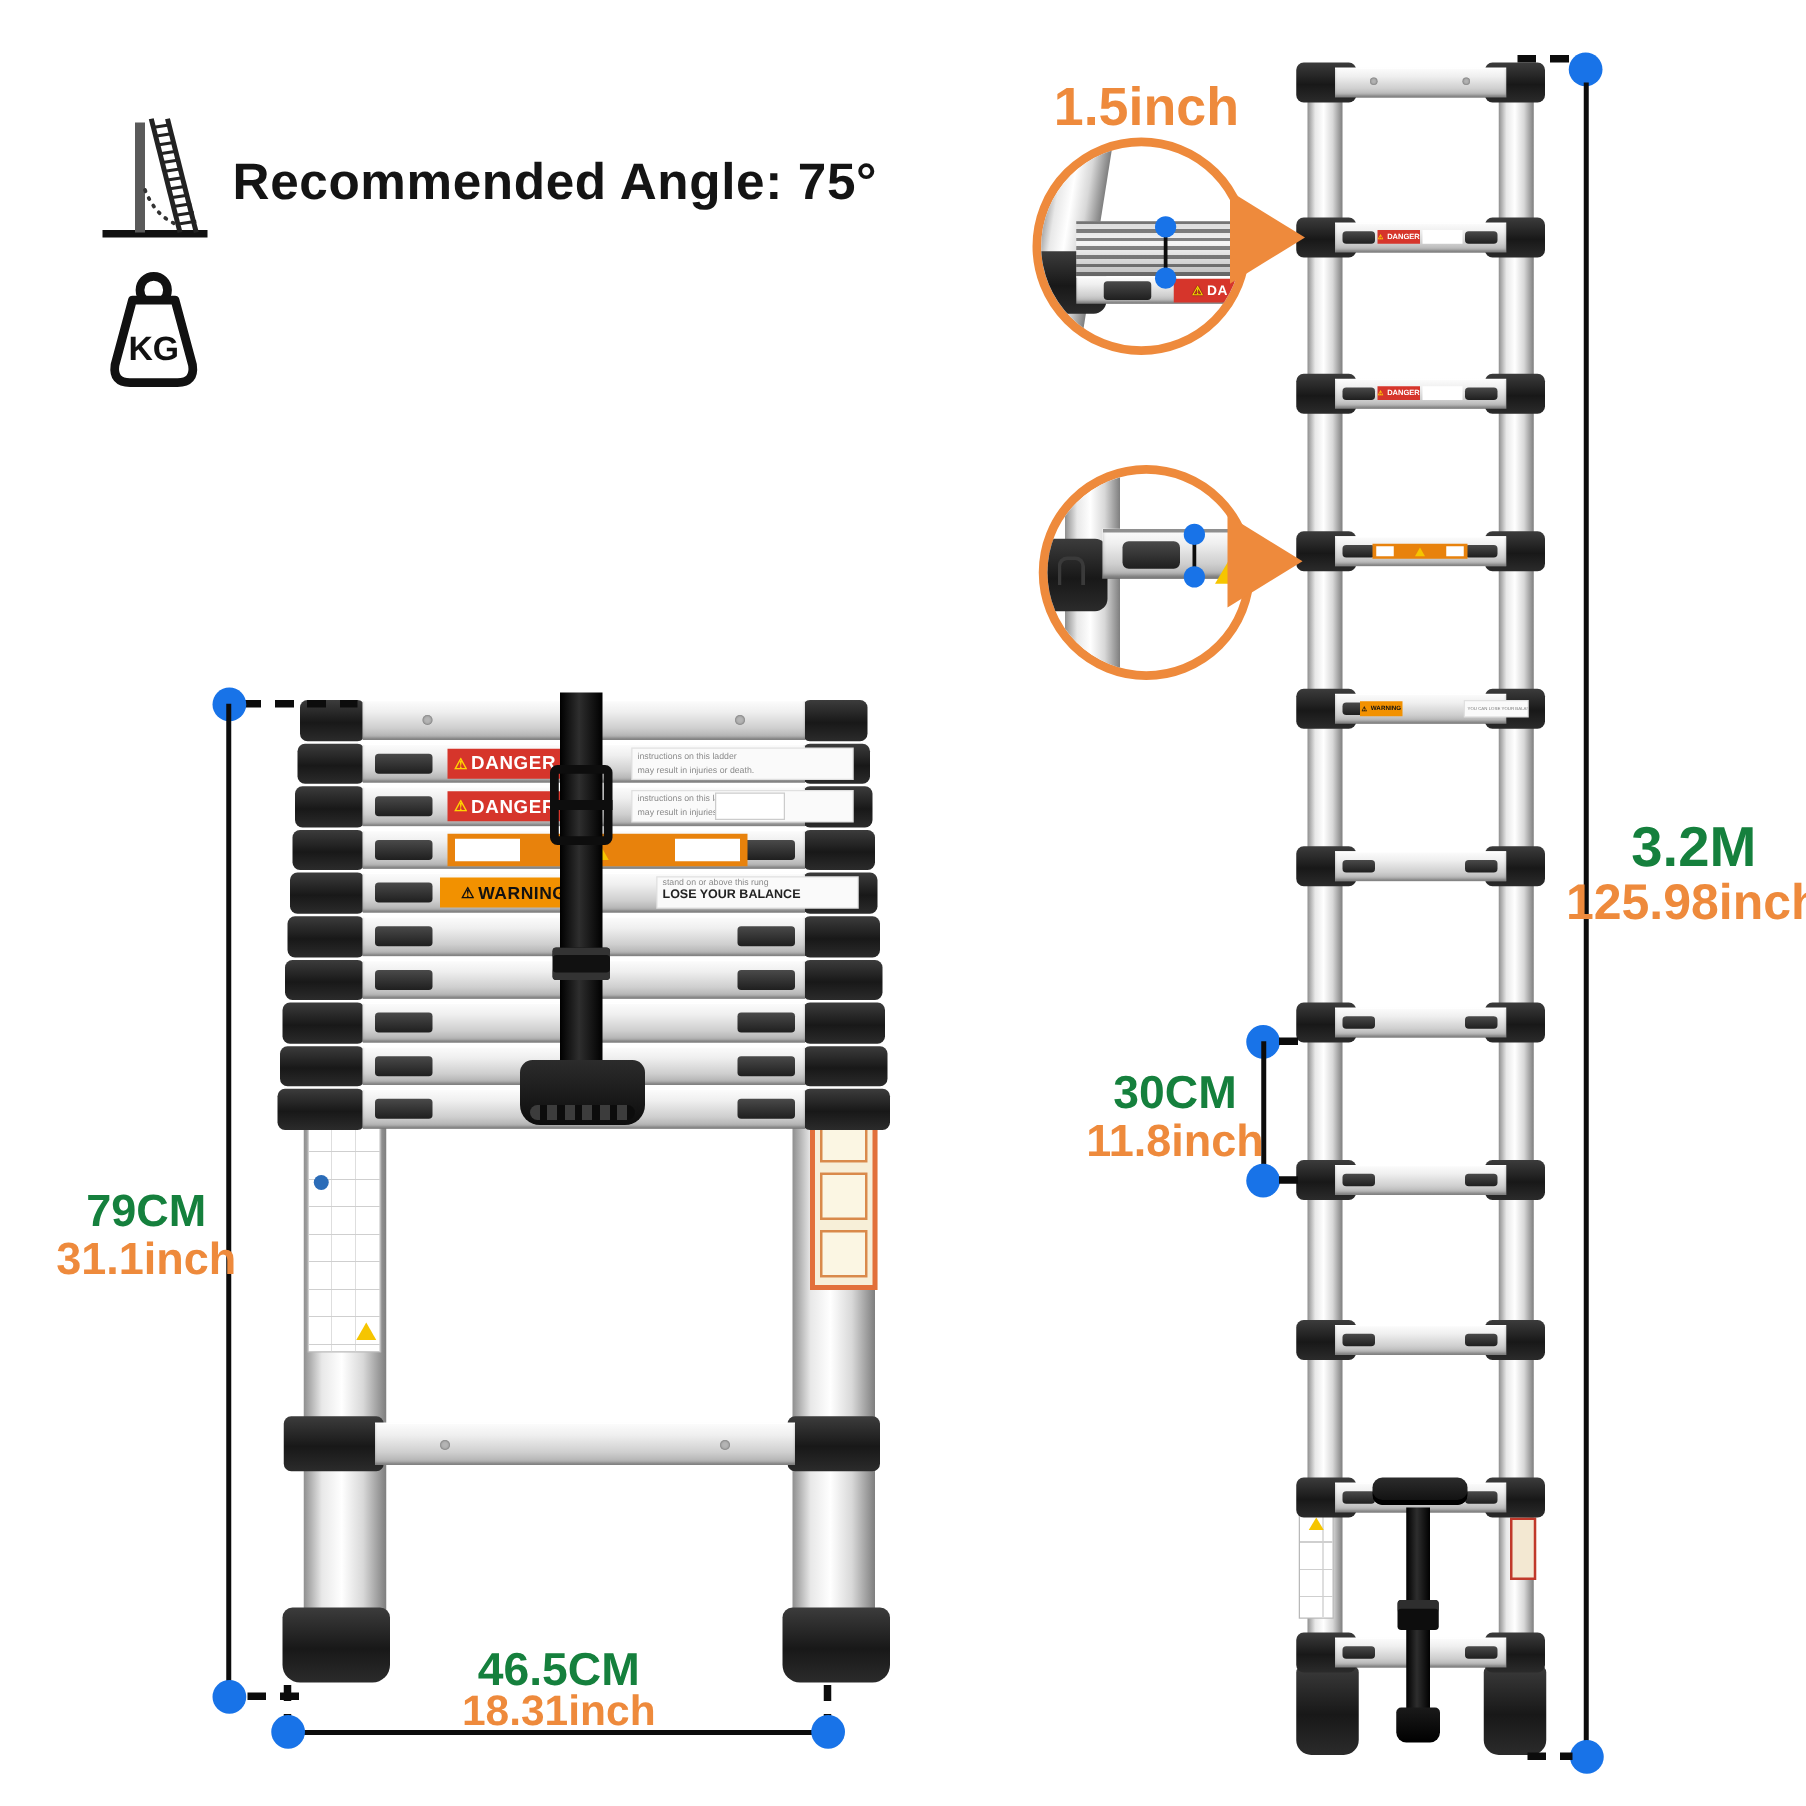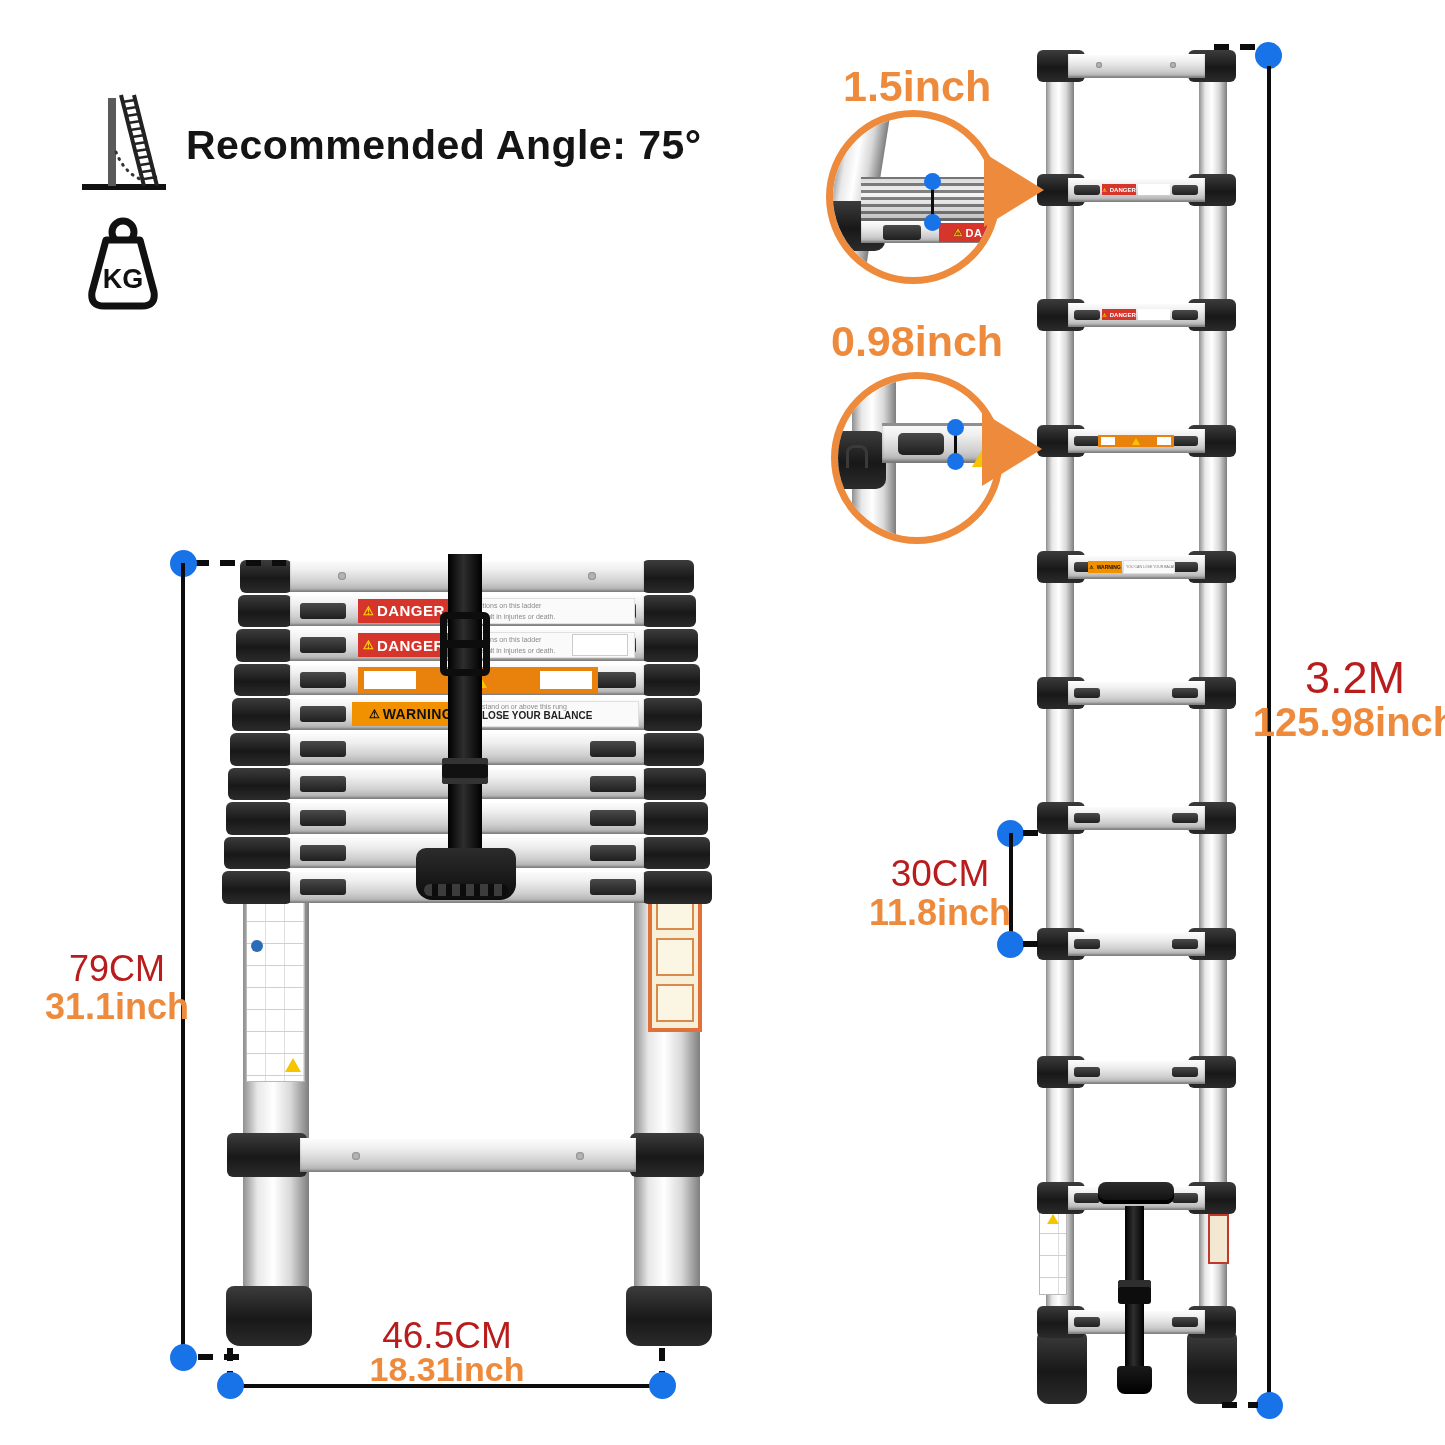--- a/index.html
+++ b/index.html
@@ -7,33 +7,33 @@
           font-family:"Liberation Sans",sans-serif;}
   .abs{position:absolute;}
   
   .spec-label{position:absolute;font-size:41px;font-weight:600;color:#141414;letter-spacing:.5px;white-space:nowrap;}
   
   .dot{position:absolute;width:27px;height:27px;border-radius:50%;background:#1873E8;}
   .vline{position:absolute;width:4px;background:#0c0c0c;}
   .hline{position:absolute;height:4px;background:#0c0c0c;}
   .hdash{position:absolute;height:6px;background:repeating-linear-gradient(90deg,#0c0c0c 0 15px,transparent 15px 26px);}
   .vdash{position:absolute;width:6px;background:repeating-linear-gradient(180deg,#0c0c0c 0 13px,transparent 13px 23px);}
-  .dim-cm{position:absolute;font-weight:400;color:#b91c1c;white-space:nowrap;text-align:center;transform:translateX(-50%);}
+  .dim-cm{position:absolute;font-weight:700;color:#15803d;white-space:nowrap;text-align:center;transform:translateX(-50%);}
   .dim-in{position:absolute;font-weight:700;color:#EE8A3C;white-space:nowrap;text-align:center;transform:translateX(-50%);}
   
   .bar-metal{background:linear-gradient(180deg,#fdfdfd 0%,#efefef 30%,#cfcfcf 70%,#a8a8a8 100%);
              box-shadow:inset 0 1px 0 #fff, inset 0 -2px 2px rgba(0,0,0,.25);}
   .tube{background:linear-gradient(90deg,#8f8f8f 0%,#e8e8e8 22%,#ffffff 46%,#d8d8d8 72%,#7e7e7e 100%);}
   .cap{background:linear-gradient(180deg,#3c3c3c,#181818 55%,#2b2b2b);border-radius:6px;}
   .latch{background:linear-gradient(180deg,#4a4a4a,#1f1f1f);border-radius:3px;}
   .screw{position:absolute;width:8px;height:8px;border-radius:50%;background:#b5b5b5;box-shadow:inset 0 0 2px #555;}
   .danger-box{background:#D6352B;color:#fff;font-weight:700;display:flex;align-items:center;justify-content:center;gap:3px;}
   .warn-box{background:#F29100;color:#111;font-weight:700;display:flex;align-items:center;justify-content:center;gap:3px;}
   .caution-box{background:#E8820C;display:flex;align-items:center;justify-content:space-between;padding:0 6px;box-sizing:border-box;}
-  .micro-box{background:#fafafa;color:#8a8a8a;box-shadow:0 0 0 1px #e0e0e0;overflow:hidden;}
+  .micro-box{background:#fafafa;color:#8a8a8a;box-shadow:0 0 0 1px #e0e0e0;overflow:hidden;margin-left:48px;}
   .tri{color:#FFD400;text-shadow:0 0 1px #000;}
   .strap{background:linear-gradient(90deg,#000,#2e2e2e 45%,#000);}
   
   .callout-label{position:absolute;font-weight:700;color:#EE8A3C;white-space:nowrap;}
   .circle{position:absolute;border:7px solid #EE8A3C;border-radius:50%;background:#fff;overflow:hidden;}
   .arrow-right{position:absolute;width:0;height:0;border-top:37px solid transparent;border-bottom:37px solid transparent;border-left:60px solid #EE8A3C;}
   .ribbed{background:linear-gradient(180deg,#d9d9d9,#f5f5f5 40%,#bdbdbd),
     repeating-linear-gradient(0deg,rgba(40,40,40,.55) 0 3px,rgba(255,255,255,.25) 3px 7px);background-blend-mode:multiply;}
   .sticker-grid{background:
      repeating-linear-gradient(180deg,transparent 0 21px,#cfcfcf 21px 22px),
@@ -340,21 +340,20 @@
     <div class="abs danger-box" style="left:106px;top:106px;width:58px;height:19px;font-size:11px;">
       <span class="tri" style="font-size:10px;">⚠</span>
       <span style="letter-spacing:.5px;">DA</span>
     </div>
     <div class="abs vline" style="left:98px;top:68px;height:34px;width:3px;"></div>
     <div class="abs dot" style="left:91px;top:56px;width:17px;height:17px;"></div>
     <div class="abs dot" style="left:91px;top:97px;width:17px;height:17px;"></div>
   </div>
   <div class="arrow-right" style="left:984px;top:153px;"></div>
 
-  <div class="callout-label" style="left:831px;top:317px;font-size:43px;">0.98inch</div>
   <div class="circle" style="left:831px;top:372px;width:158px;height:158px;">
     <div class="abs tube" style="left:14px;top:-12px;width:44px;height:182px;"></div>
     <div class="abs cap" style="left:-10px;top:52px;width:58px;height:58px;border-radius:10px;"></div>
     <div class="abs" style="left:8px;top:66px;width:16px;height:20px;border:3px solid #3a3a3a;border-bottom:none;border-radius:8px 8px 0 0;"></div>
     <div class="abs bar-metal" style="left:44px;top:44px;width:114px;height:40px;box-shadow:inset 0 3px 0 #8f8f8f, inset 0 -3px 3px rgba(0,0,0,.3);"></div>
     <div class="abs latch" style="left:60px;top:54px;width:46px;height:22px;border-radius:5px;"></div>
     <div class="abs" style="left:134px;top:66px;width:0;height:0;border-left:13px solid transparent;border-right:13px solid transparent;border-bottom:22px solid #F6C500;"></div>
     <div class="abs vline" style="left:116px;top:52px;height:28px;width:3px;"></div>
     <div class="abs dot" style="left:109px;top:40px;width:17px;height:17px;"></div>
     <div class="abs dot" style="left:109px;top:74px;width:17px;height:17px;"></div>

